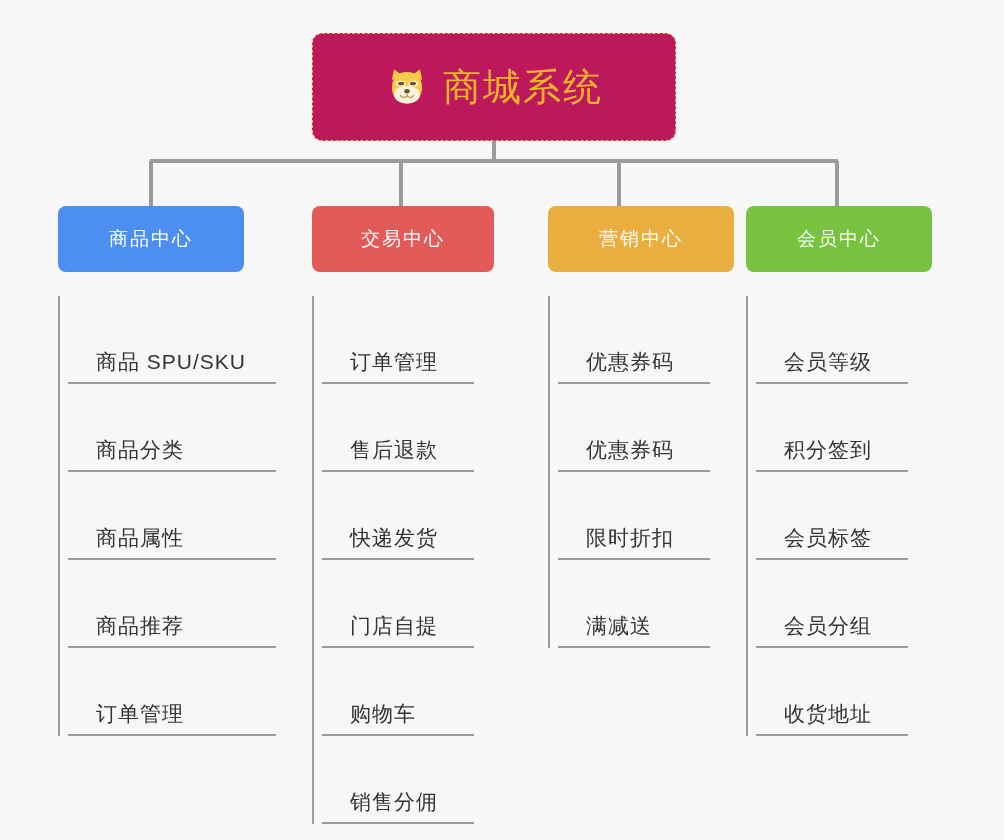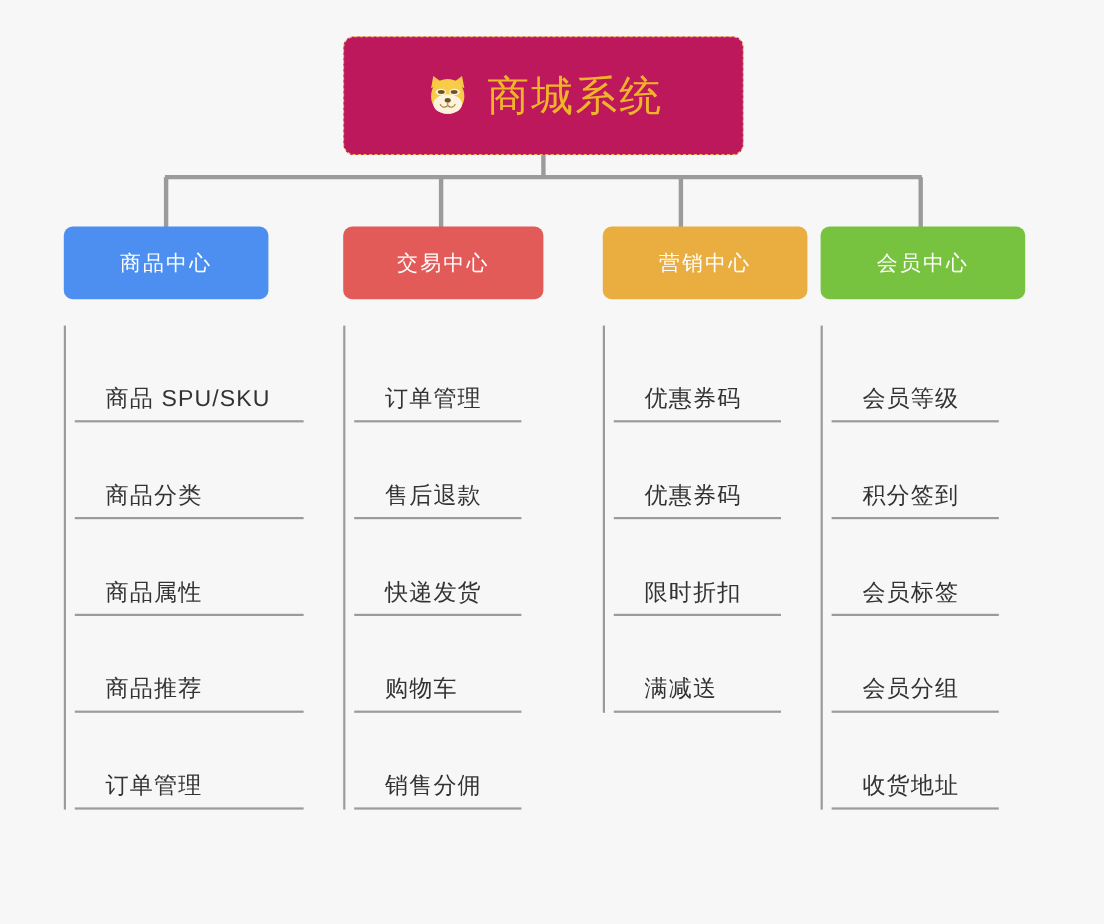--- a/index.html
+++ b/index.html
@@ -186,20 +186,23 @@
       <div class="leaf-item">
         <span class="leaf-label">订单管理</span>
       </div>
       <div class="leaf-item">
         <span class="leaf-label">售后退款</span>
       </div>
       <div class="leaf-item">
         <span class="leaf-label">快递发货</span>
       </div>
       <div class="leaf-item">
+        <span class="leaf-label">门店自提</span>
+      </div>
+      <div class="leaf-item">
         <span class="leaf-label">购物车</span>
       </div>
       <div class="leaf-item">
         <span class="leaf-label">销售分佣</span>
       </div>
     </div>
   </div>
 
   <div class="branch branch-3">
     <div class="branch-header" style="background: rgb(234, 173, 63);">

